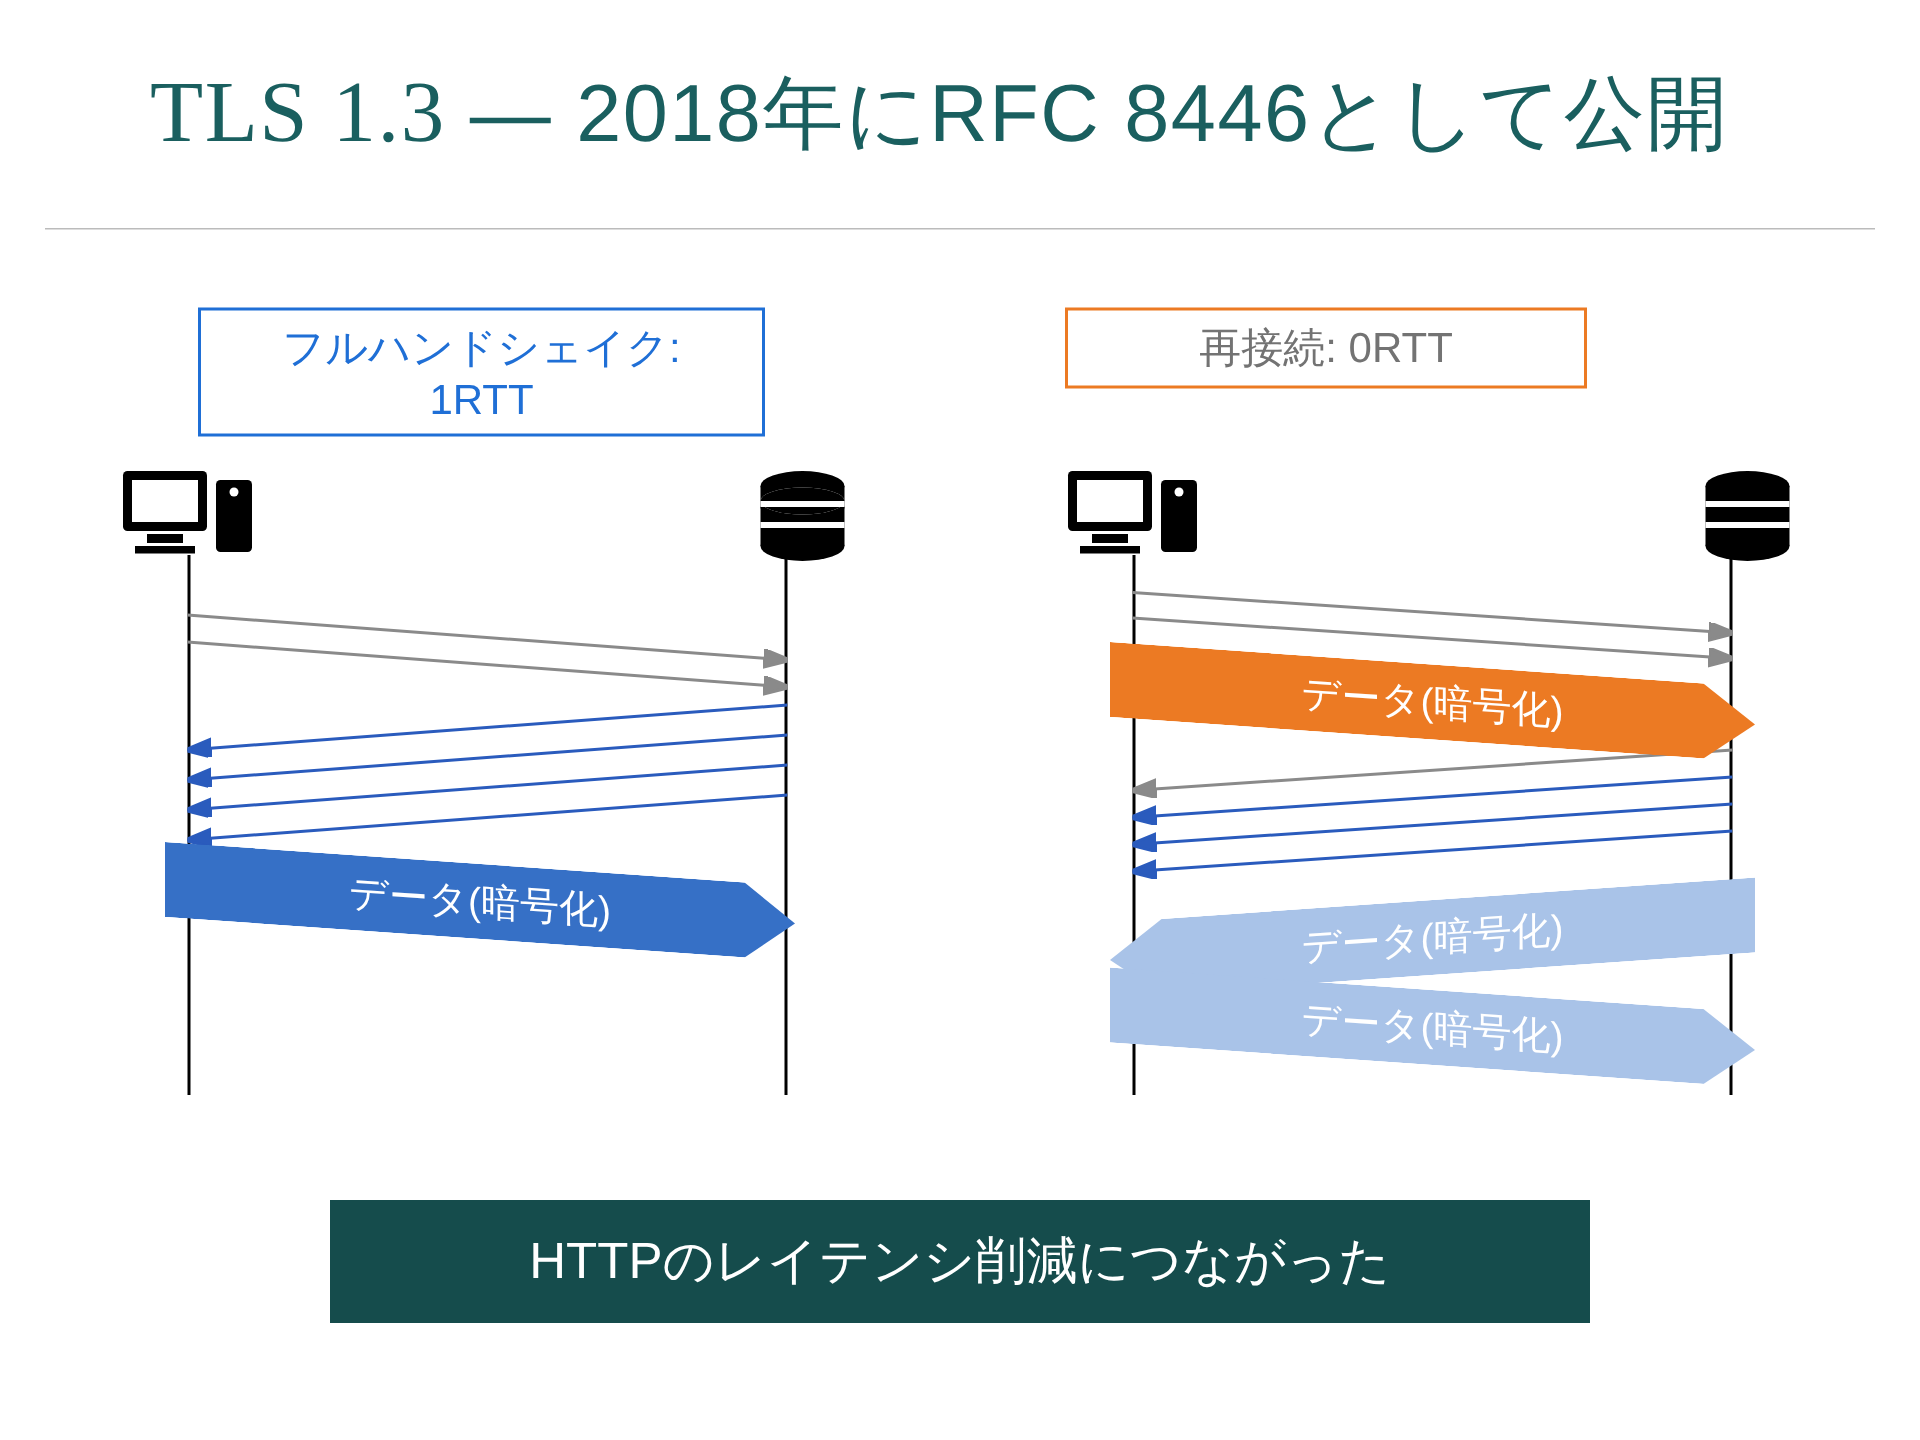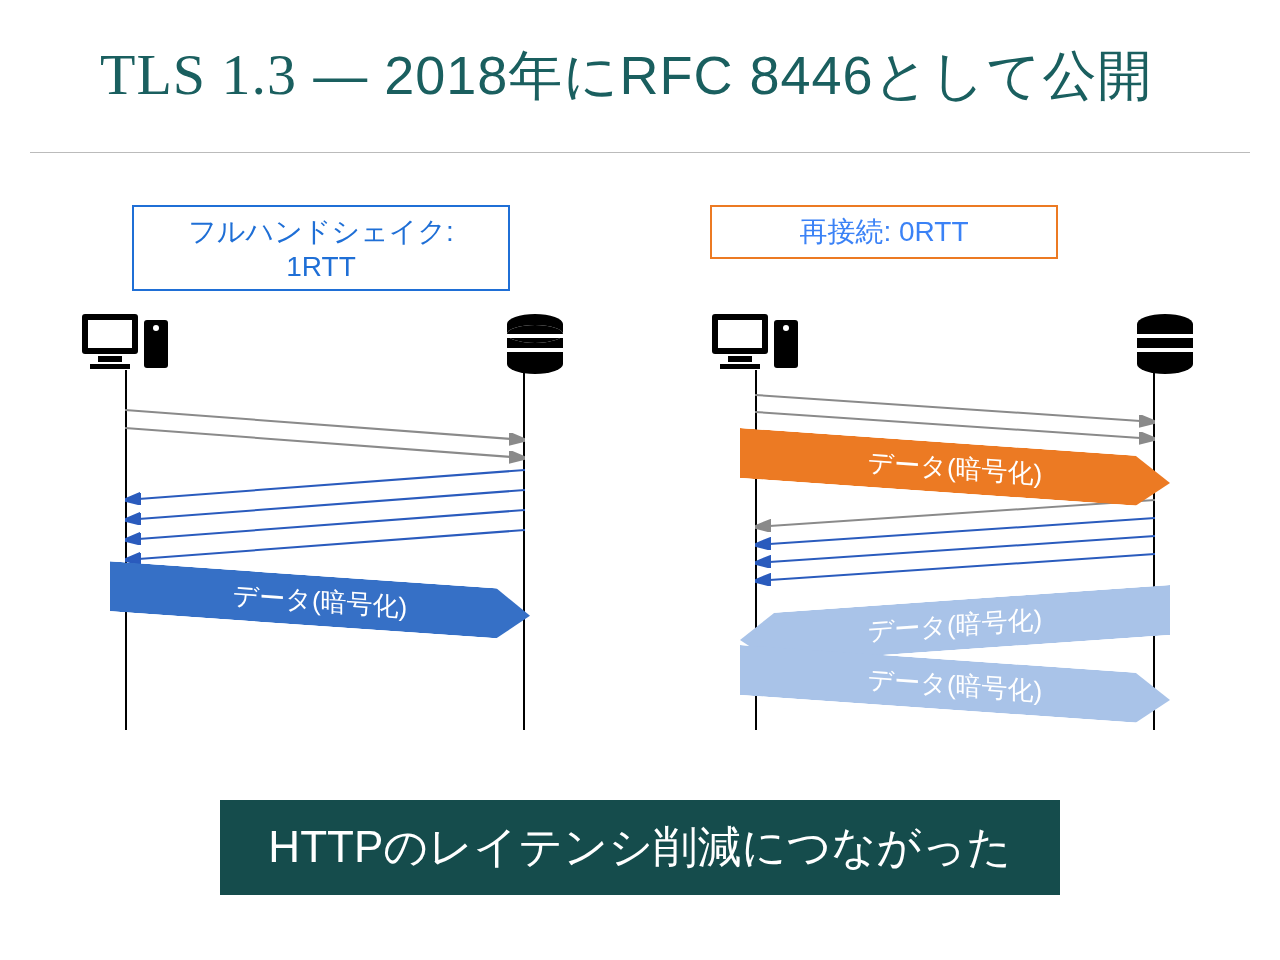--- a/index.html
+++ b/index.html
@@ -2,38 +2,38 @@
 <html><head>
 <meta charset="utf-8">
 <style>
   html, body { margin:0; padding:0; width:1280px; height:960px; background:#fff; font-family:"Segoe UI","Yu Gothic UI","Meiryo",sans-serif; }
   .slide { position:relative; width:1280px; height:960px; }
   .title { position:absolute; left:100px; top:40px; font-size:54px; color:#1a5f5f; font-weight:300; letter-spacing:1px; }
   .title .big { font-size:58px;font-family:Liberation Serif, serif; }
   .rule { position:absolute; left:30px; right:30px; top:152px; height:1px; background:#bbb; }
   .badge { position:absolute; top:205px; padding:6px 22px; border:2px solid; font-size:28px; background:#fff; text-align:center; }
   .badge.left { left:120px; width:330px; color:#1f6fd6; border-color:#1f6fd6;margin-left:12px; }
-  .badge.right { left:710px; width:300px; color:#3b82f6; border-color:#ec7a23; }
+  .badge.right { left:710px; width:300px; color:#737373; border-color:#ec7a23; }
   .panel { position:absolute; top:310px; width:490px; height:420px; }
   .panel.left { left:80px; }
   .panel.right { left:710px; }
   .lifeline { position:absolute; top:60px; width:2px; height:360px; background:#000; }
   .lifeline.client { left:45px; }
   .lifeline.server { right:45px; }
   .gray { stroke:#8a8a8a; fill:#8a8a8a; }
   .blue { stroke:#2a5bbd; fill:#2a5bbd; }
   .arrow-block { position:absolute; height:50px; color:#fff; font-size:26px; display:flex; align-items:center; justify-content:center; padding-left:0; }
   .arrow-block.right .body { clip-path: polygon(0 0, 92% 0, 100% 50%, 92% 100%, 0 100%); }
   .arrow-block.left .body { clip-path: polygon(8% 0, 100% 0, 100% 100%, 8% 100%, 0 50%); }
   .arrow-block .body { position:absolute; inset:0; }
   .arrow-block .label { position:relative; z-index:1; }
   .bluefill .body { background:#3670c6; }
   .orangefill .body { background:#ec7a23; }
   .lbluefill .body { background:#a9c3e8; }
-  .banner { position:absolute; left:220px; top:800px; width:840px; background:#154c4c; color:#fff; text-align:center; font-size:44px; padding:18px 0; }
+  .banner { position:absolute; left:220px; top:800px; width:840px; background:#154c4c; color:#fff; text-align:center; font-size:34px; padding:18px 0; }
 </style>
 </head>
 <body>
 
 <div class="slide">
 
   <div class="title">
     <span class="big">TLS 1.3</span>
     <span>— 2018年にRFC 8446として公開</span>
   </div>

